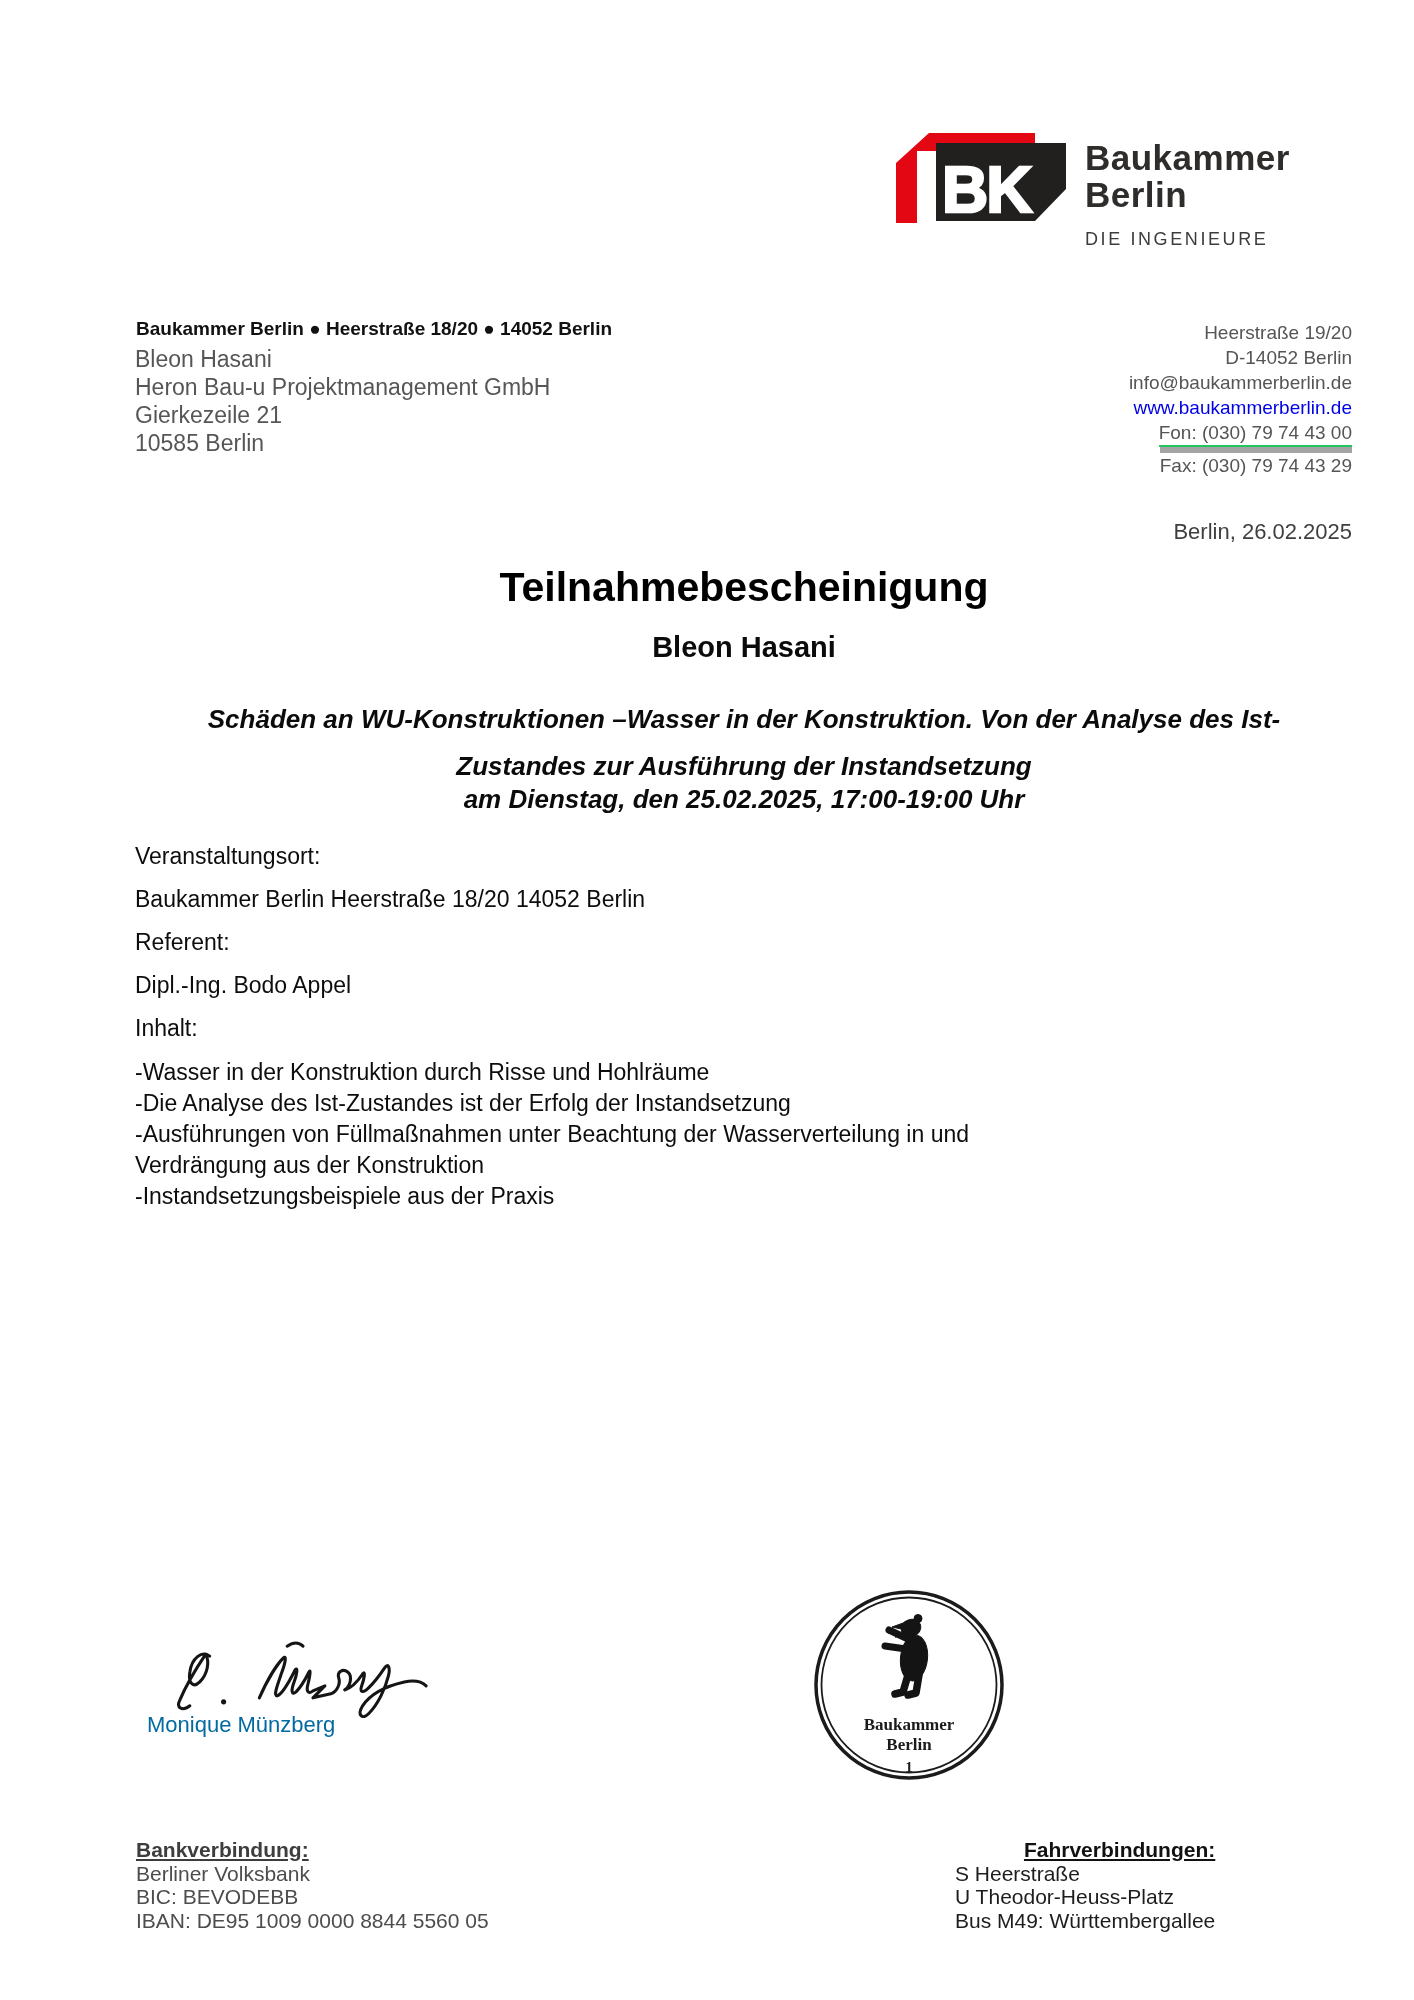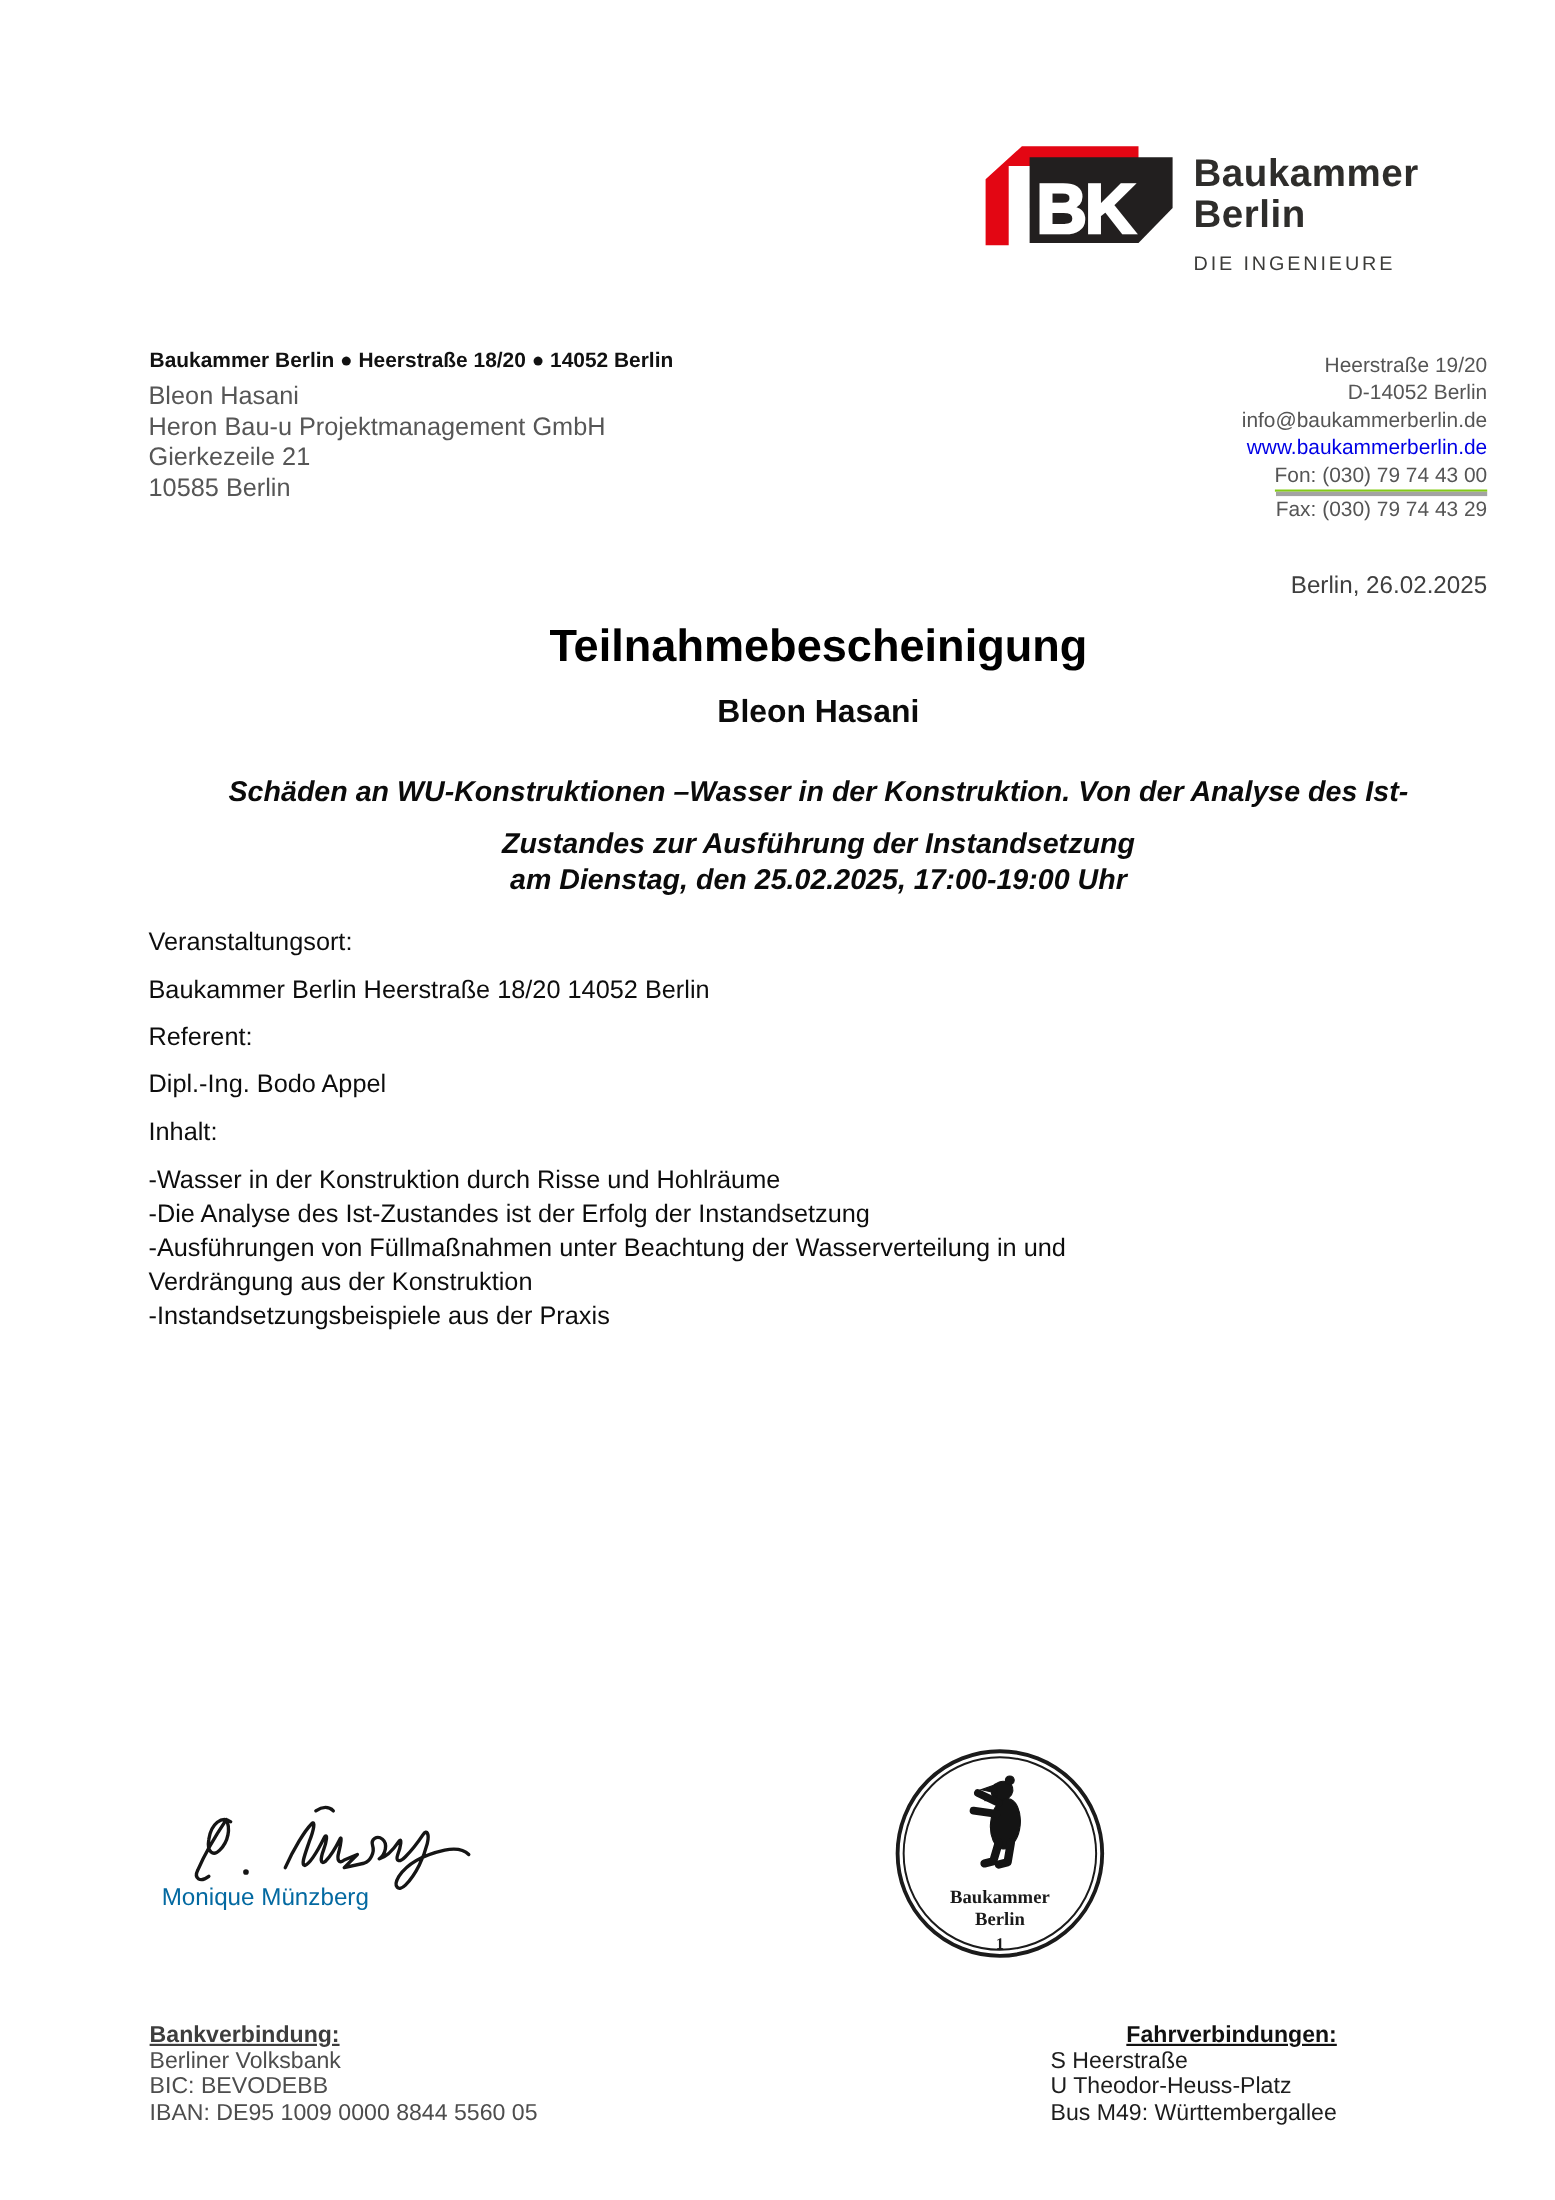--- a/index.html
+++ b/index.html
@@ -13,22 +13,22 @@
   .logo-name { font-size:35px; font-weight:bold; line-height:37px; color:#2e2d2b; letter-spacing:0.5px; }
   .logo-tagline { margin-top:16px; font-size:18px; letter-spacing:2.6px; color:#3c3c3a; font-weight:500; }
 
   
   .sender-line { left:136px; top:318px; font-size:19px; font-weight:bold; color:#111; }
   .recipient { left:135px; top:345px; font-size:23px; line-height:28px; color:#565656; }
 
   
   .contact { right:62px; top:320px; text-align:right; font-size:19px; line-height:25px; color:#555; }
   .contact .web { color:#0000e6; }
-  .contact .fon { display:inline-block; border-bottom:2px solid #84cc16;text-align:right; }
-  .contact .fax { display:inline-block; border-top:4px solid #a3a3a3; }
+  .contact .fon { display:inline-block; border-bottom:2px solid #22c55e;text-align:right; }
+  .contact .fax { display:inline-block; border-top:6px solid #a3a3a3; }
 
   .date-line { right:62px; top:519px; font-size:22px; color:#3f3f3f; }
 
   .center-band { left:135px; right:61px; text-align:center; }
   .doc-title { top:564px; font-size:41px; font-weight:bold; color:#000; }
   .participant { top:631px; font-size:29px; font-weight:bold; color:#0b0b0b; }
 
   .seminar { top:703px; font-weight:bold; font-style:italic; font-size:26px; color:#0b0b0b; }
   .seminar .l1 { margin-bottom:15px; line-height:32px; }
   .seminar .l23 { line-height:33px; }

